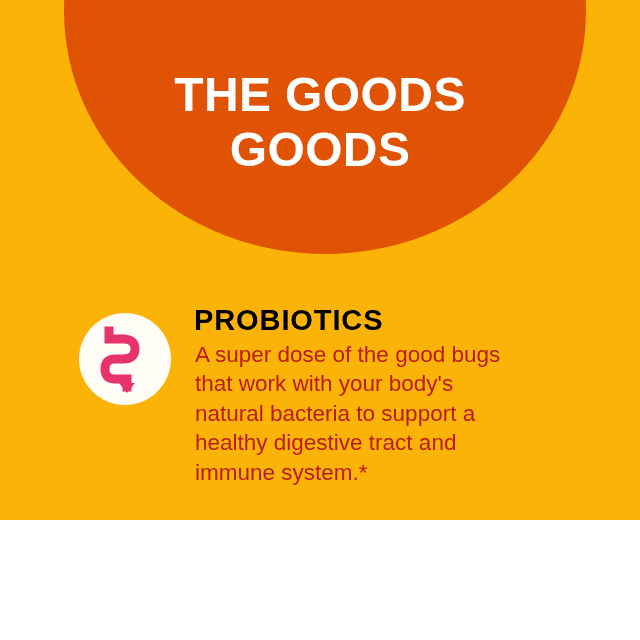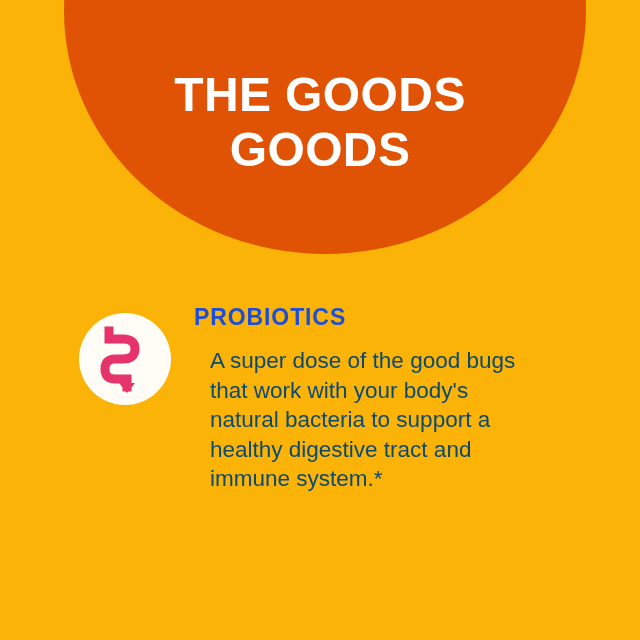--- a/index.html
+++ b/index.html
@@ -8,21 +8,21 @@
   }
   body {
     width: 640px;
     height: 640px;
     overflow: hidden;
     font-family: "Liberation Sans", sans-serif;
   }
   #poster {
     position: relative;
     width: 640px;
-    height: 640px;
+    height: 520px;
     background: #FBB307;
     overflow: hidden;
   }
 
   
   #header-dome {
     position: absolute;
     left: 64px;
     top: -232px;
     width: 522px;
@@ -75,36 +75,36 @@
     display: block;
   }
 
   #benefit-text {
     flex: 1 1 auto;
     margin-left: 23px;
     padding-right: 60px;
   }
 
   #benefit-heading {
-    color: #1d4ed8;
+    color: #000000;
     font-family: "Liberation Sans", sans-serif;
     font-weight: bold;
-    font-size: 23px;
+    font-size: 29px;
     letter-spacing: 0.9px;
     line-height: 1.1;
     margin: 0 0 3px 0;
   }
 
   #benefit-body {
-    color: #0c4a6e;
+    color: #b91c1c;
     font-family: "Liberation Sans", sans-serif;
     font-weight: normal;
     font-size: 22.5px;
     line-height: 1.31;
-    margin: 16px;
+    margin: 1px;
     max-width: 360px;
     white-space: pre-line;
   }
 </style>
 </head>
 <body>
 
 <div id="poster">
 
   <div id="header-dome"></div>

